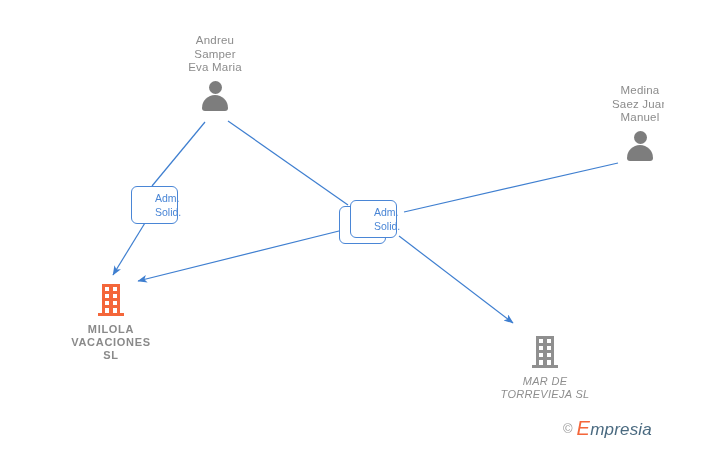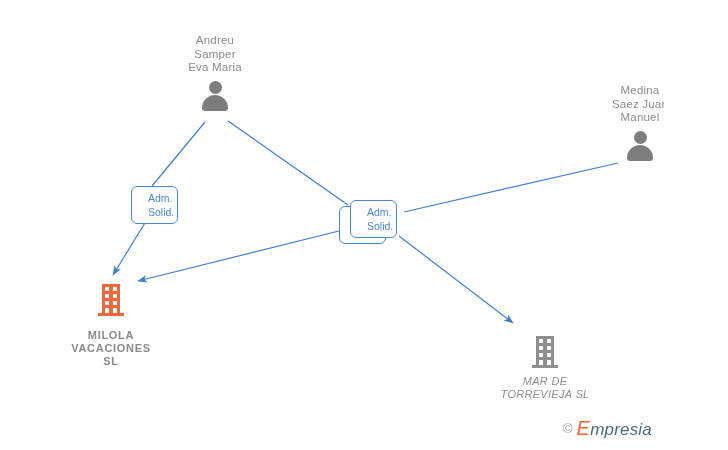--- a/index.html
+++ b/index.html
@@ -88,21 +88,21 @@
   
   .rel-box {
     position: absolute;
     box-sizing: border-box;
     border: 1px solid #4a86d6;
     border-radius: 6px;
     background: #ffffff;
     color: #4a86d6;
     font-size: 10.5px;
     line-height: 1.35;
-    padding: 4px 7px 4px 16px;
+    padding: 4px 7px 4px 23px;
     white-space: pre-line;
     text-align: left;
   }
   .rel-box.ghost {
     color: transparent;
     background: #ffffff;
   }
 
   
   #watermark {
@@ -182,21 +182,21 @@
         <rect x="11" y="5" width="4" height="4" fill="#ffffff"></rect>
         <rect x="19" y="5" width="4" height="4" fill="#ffffff"></rect>
         <rect x="11" y="12" width="4" height="4" fill="#ffffff"></rect>
         <rect x="19" y="12" width="4" height="4" fill="#ffffff"></rect>
         <rect x="11" y="19" width="4" height="4" fill="#ffffff"></rect>
         <rect x="19" y="19" width="4" height="4" fill="#ffffff"></rect>
         <rect x="11" y="26" width="4" height="5" fill="#ffffff"></rect>
         <rect x="19" y="26" width="4" height="5" fill="#ffffff"></rect>
       </svg>
     </div>
-    <div class="node-label company" style="margin-top:11px;">MILOLA
+    <div class="node-label company" style="margin-top:5px;">MILOLA
 VACACIONES
 SL</div>
   </div>
 
   <div class="node" style="left:475px; top:334px; width:140px;font-style:italic;">
     <div class="building">
       <svg viewBox="0 0 34 36" width="34" height="36" aria-hidden="true">
         <rect x="8" y="2" width="18" height="31" fill="#8f8f8f"></rect>
         <rect x="4" y="31" width="26" height="3" fill="#8f8f8f"></rect>
         <rect x="11" y="5" width="4" height="4" fill="#ffffff"></rect>

